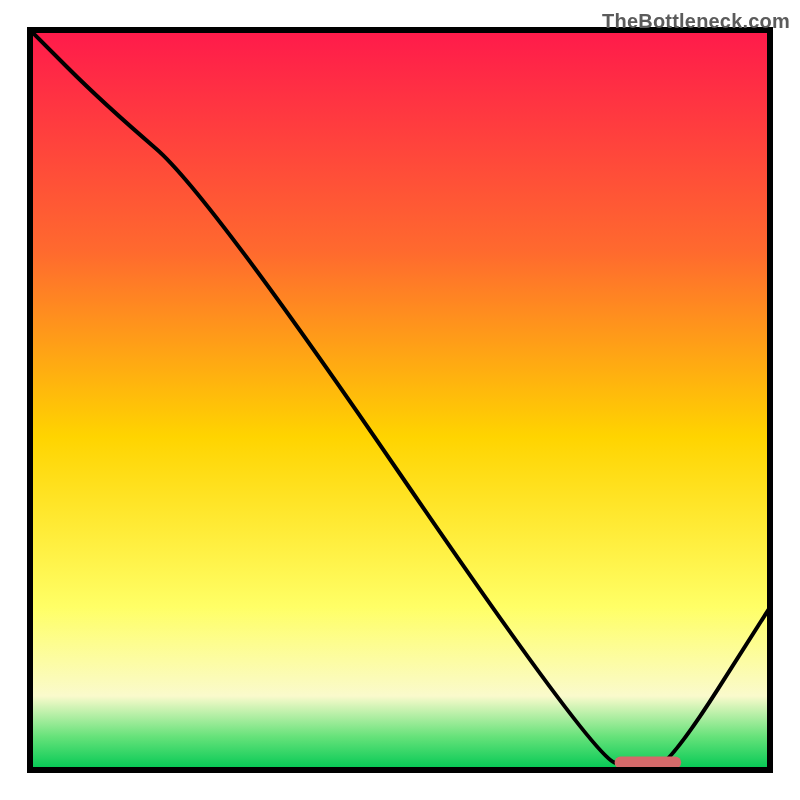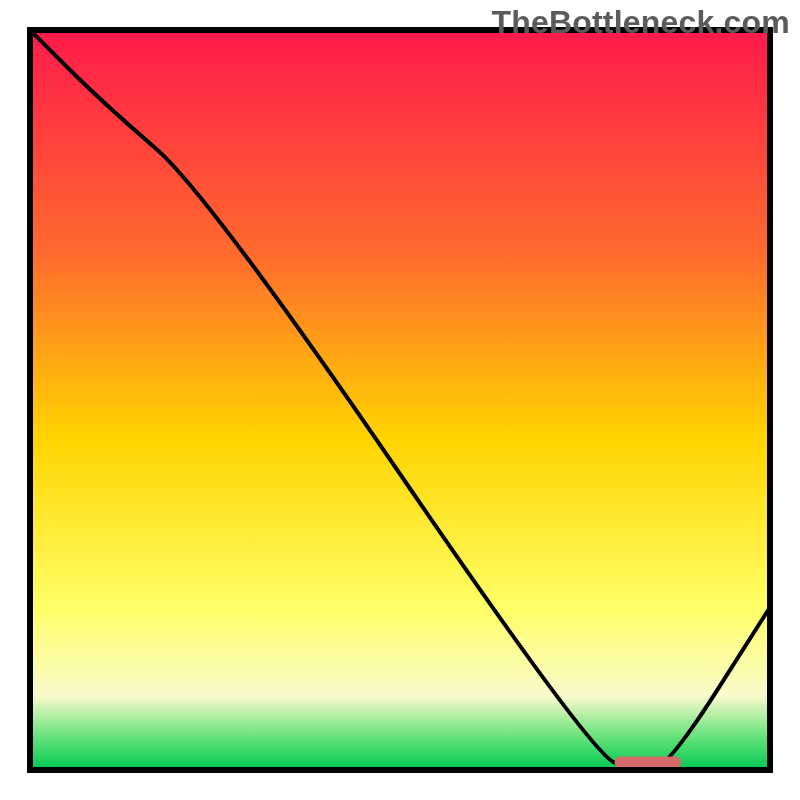--- a/index.html
+++ b/index.html
@@ -11,23 +11,23 @@
     font-family: Arial, Helvetica, sans-serif;
   }
   .frame {
     position: relative;
     width: 800px;
     height: 800px;
     box-sizing: border-box;
   }
   .watermark {
     position: absolute;
-    top: 4px;
+    top: 10px;
     right: 10px;
-    font-size: 32px;
+    font-size: 20px;
     font-weight: 600;
     color: #5b5b5b;
     letter-spacing: 0.2px;
     user-select: none;
   }
   svg { display: block; }
 </style>
 </head>
 <body>
 

